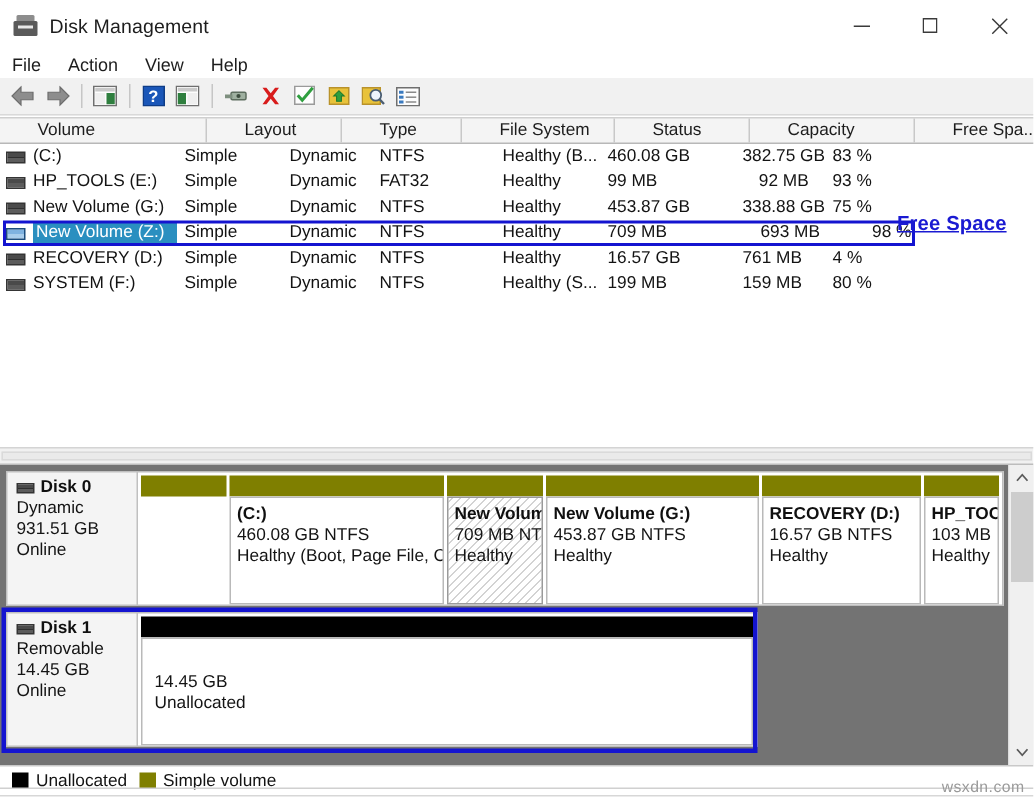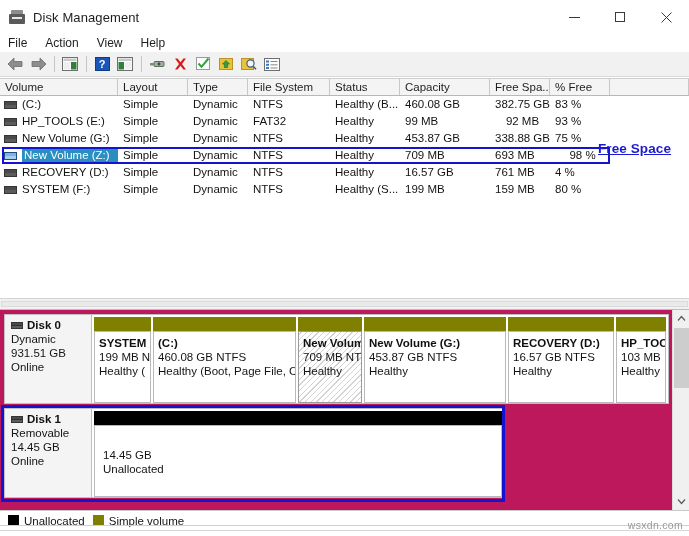--- a/index.html
+++ b/index.html
@@ -86,20 +86,21 @@
     border-top: 1px solid #cfcfcf;
     border-bottom: 1px solid #b8b8b8;
     display: flex;
   }
   .vh-cell {
     font-size: 11.5px; color: #1d1d1d;
     border-right: 1px solid #c8c8c8;
     padding-left: 5px; line-height: 17px;
     white-space: nowrap; overflow: hidden;
     flex: 0 0 auto;
+    margin-left: 20px;
   }
   .vol-rows {
     position: absolute; left: 0; top: 96px; width: 689px; height: 104px;
     background: #ffffff;
   }
   .vol-row {
     position: relative; height: 17px; display: flex; align-items: center;
   }
   .vr-cell {
     font-size: 11.5px; color: #131313; padding-left: 5px;
@@ -146,21 +147,21 @@
     border-bottom: 1px solid #bdbdbd;
   }
   .splitter .grip {
     position: absolute; left: 1px; top: 2px; width: 687px; height: 6px;
     background: #eaeaea; border: 1px solid #dadada;
   }
 
   
   .gfx {
     position: absolute; left: 0; top: 310px; width: 672px; height: 200px;
-    background: #be185d; overflow: hidden;
+    background: #737373; overflow: hidden;
   }
   .disk-row {
     position: absolute; left: 4px; display: flex;
     background: #f0f0f0;
   }
   #disk0-row { top: 4px; height: 90px; }
   #disk1-row { top: 98px; height: 90px; }
 
   .disk-info {
     width: 88px; height: 90px;
@@ -443,21 +444,21 @@
       <div class="vol-row row-selected">
         <div class="vr-cell vol-name" style="width: 118px;">
           <span class="drive-glyph sel"></span>
           <span class="name-hl">New Volume (Z:)</span>
         </div>
         <div class="vr-cell" style="width: 70px;">Simple</div>
         <div class="vr-cell" style="width: 60px;">Dynamic</div>
         <div class="vr-cell" style="width: 82px;">NTFS</div>
         <div class="vr-cell" style="width: 70px;">Healthy</div>
         <div class="vr-cell" style="width: 90px;">709 MB</div>
-        <div class="vr-cell" style="width: 60px;">693 MB</div>
+        <div class="vr-cell" style="width: 60px; margin-left: 12px;">693 MB</div>
         <div class="vr-cell" style="width: 60px; text-align: center;">98 %</div>
         <div class="sel-outline"></div>
       </div>
       <div class="vol-row">
         <div class="vr-cell vol-name" style="width: 118px;">
           <span class="drive-glyph"></span>
           <span>RECOVERY (D:)</span>
         </div>
         <div class="vr-cell" style="width: 70px;">Simple</div>
         <div class="vr-cell" style="width: 60px;">Dynamic</div>
@@ -499,25 +500,20 @@
             <span class="dglyph"></span>
             <span>Disk 0</span>
           </div>
           <div class="disk-meta">Dynamic</div>
           <div class="disk-meta">931.51 GB</div>
           <div class="disk-meta">Online</div>
         </div>
         <div class="parts">
           <div class="part" style="width: 57px;">
             <div class="cap"></div>
-            <div class="body">
-              <div class="pname">SYSTEM</div>
-              <div class="pline">199 MB N</div>
-              <div class="pline">Healthy (</div>
-            </div>
           </div>
           <div class="part" style="width: 143px;">
             <div class="cap"></div>
             <div class="body">
               <div class="pname">(C:)</div>
               <div class="pline">460.08 GB NTFS</div>
               <div class="pline">Healthy (Boot, Page File, C</div>
             </div>
           </div>
           <div class="part hatched" style="width: 64px;">

